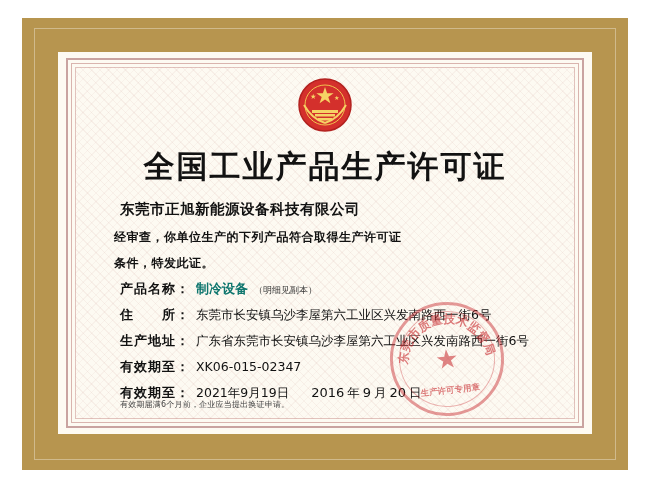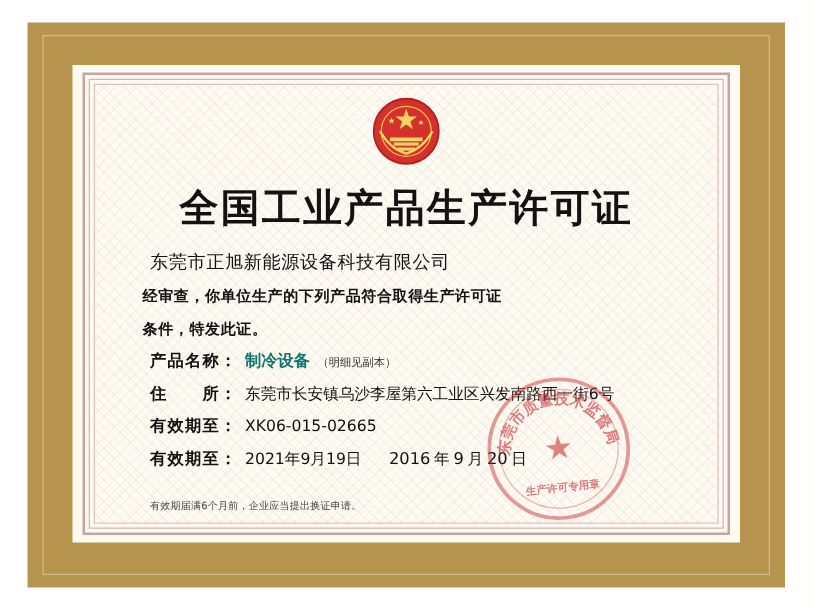--- a/index.html
+++ b/index.html
@@ -113,21 +113,21 @@
     letter-spacing: 2px;
     color: #121212;
   }
 
   
   .company {
     position: absolute;
     left: 40px;
     top: 128px;
     font-size: 14.5px;
-    font-weight: normal;
+    font-weight: bold;
     color: #111;
     letter-spacing: 0.5px;
   }
   .statement {
     position: absolute;
     left: 34px;
     right: 16px;
     top: 152px;
     font-size: 12px;
     font-weight: bold;
@@ -288,24 +288,28 @@
           <span class="lbl">产品名称：</span>
           <span class="val-b">制冷设备</span>
           <span class="note">（明细见副本）</span>
         </div>
 
         <div class="row">
           <span class="lbl">住　　所：</span>
           <span class="val">东莞市长安镇乌沙李屋第六工业区兴发南路西一街6号</span>
         </div>
 
+        <div class="row">
+          <span class="lbl">生产地址：</span>
+          <span class="val">广东省东莞市长安镇乌沙李屋第六工业区兴发南路西一街6号</span>
+        </div>
 
         <div class="row">
           <span class="lbl">有效期至：</span>
-          <span class="val">XK06-015-02665</span>
+          <span class="val">XK06-015-02347</span>
         </div>
 
         <div class="date-row">
           <span class="lbl">有效期至：</span>
           <span class="val">2021年9月19日</span>
           <span class="date-gap"></span>
           <span class="date-num">2016</span>
           <span class="date-seg">年</span>
           <span class="date-num">9</span>
           <span class="date-seg">月</span>

